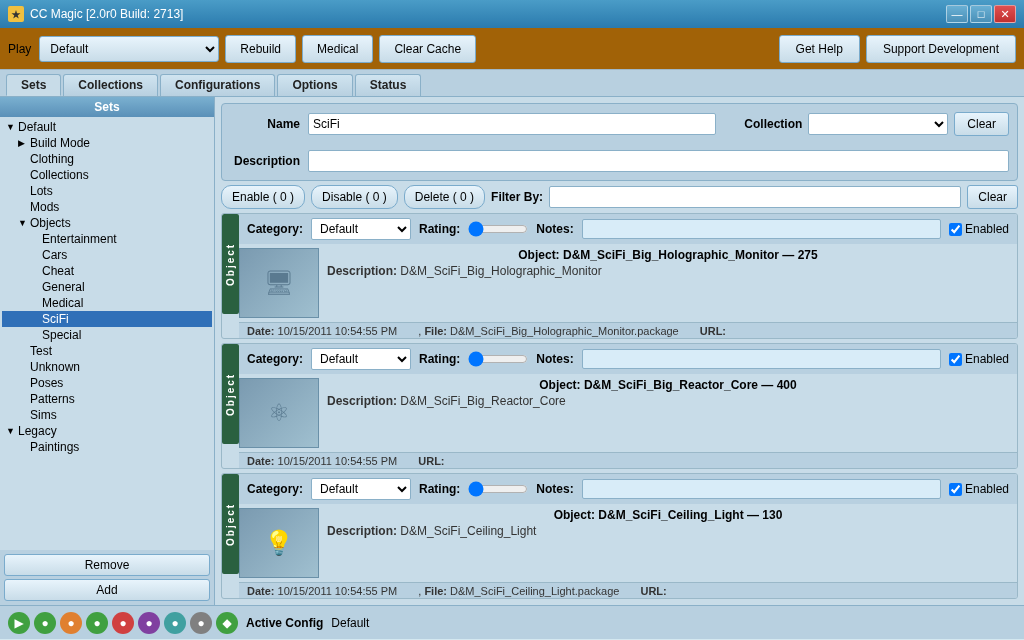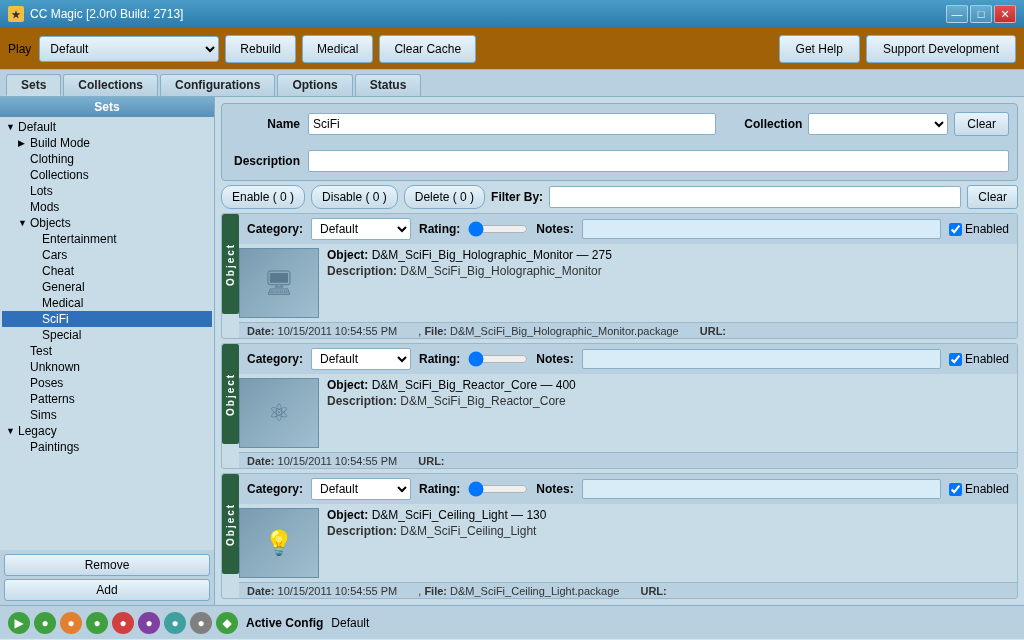--- a/index.html
+++ b/index.html
@@ -72,21 +72,21 @@
     .category-select { height: 22px; border: 1px solid #8ab0c8; background: white; border-radius: 2px; padding: 2px 4px; font-size: 12px; min-width: 100px; }
     .rating-label { font-size: 12px; font-weight: bold; }
     .rating-slider { width: 60px; }
     .notes-label { font-size: 12px; font-weight: bold; }
     .notes-input { flex: 1; height: 20px; border: 1px solid #8ab0c8; background: #d8ecf8; border-radius: 2px; padding: 2px 4px; font-size: 12px; }
     .enabled-cb { display: flex; align-items: center; gap: 3px; font-size: 12px; }
     .object-body { display: flex; gap: 8px; padding: 4px 8px 4px 0; }
     .object-thumb { width: 80px; height: 70px; background: #8ab0c8; display: flex; align-items: center; justify-content: center; border: 1px solid #6a90a8; overflow: hidden; }
     .thumb-img { width: 80px; height: 70px; background: linear-gradient(135deg, #7a9ab0, #a0c0d0); display: flex; align-items: center; justify-content: center; color: #5a7a90; font-size: 24px; }
     .object-details { flex: 1; display: flex; flex-direction: column; gap: 2px; font-size: 12px; }
-    .object-name { font-weight: normal; }
+    .object-name { font-weight: bold; text-align: center; }
     .object-desc { color: #333; }
     .object-footer { padding: 2px 8px; font-size: 11px; color: #333; background: #b8d0e0; border-top: 1px solid #9ab8c8; display: flex; gap: 21px; }
     .card-wrapper { display: flex; }
 
     
     .status-bar { background: #b8d0e0; border-top: 1px solid #8ab0c8; padding: 4px 8px; display: flex; align-items: center; gap: 8px; height: 34px; }
     .status-icons { display: flex; gap: 4px; }
     .status-icon { width: 22px; height: 22px; border-radius: 50%; display: flex; align-items: center; justify-content: center; font-size: 12px; cursor: pointer; }
     .status-icon.green { background: #40a040; color: white; }
     .status-icon.orange { background: #e08030; color: white; }

